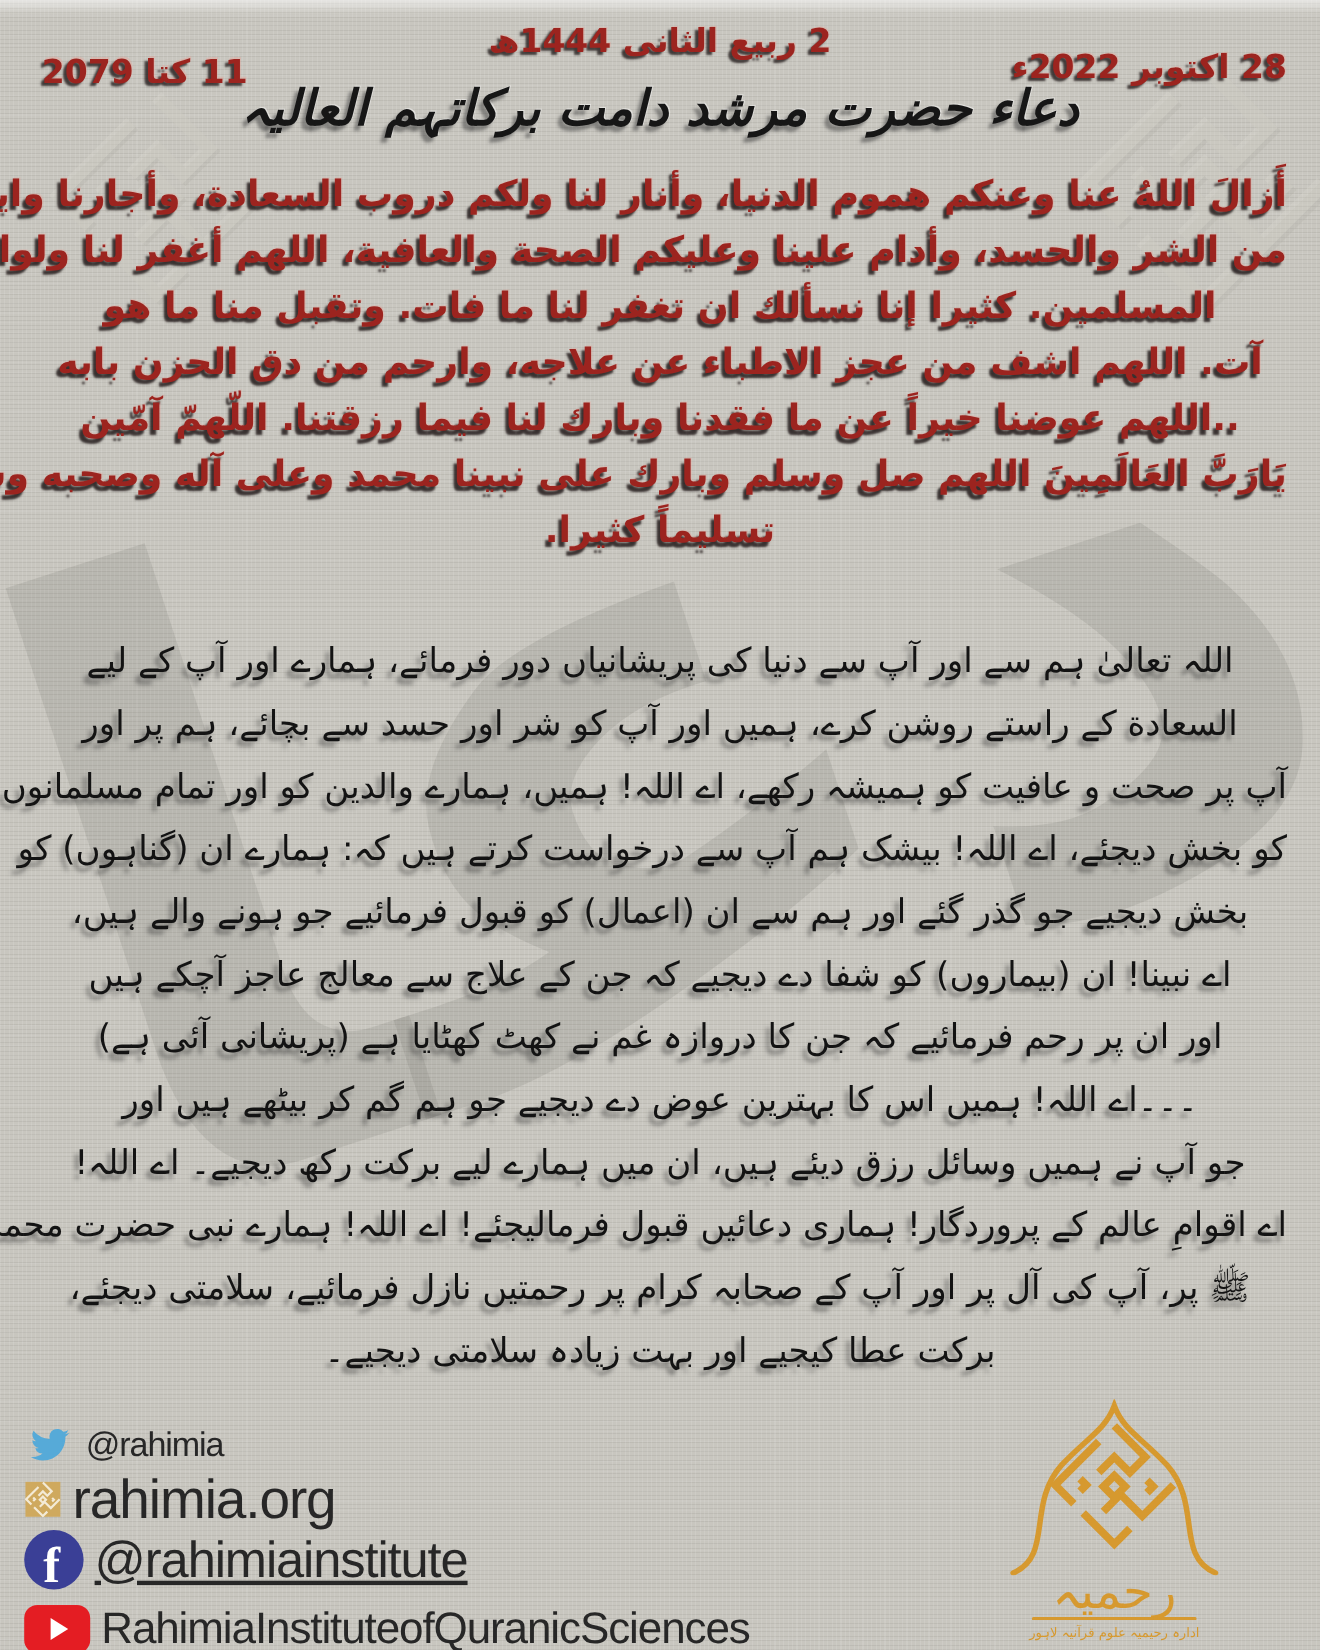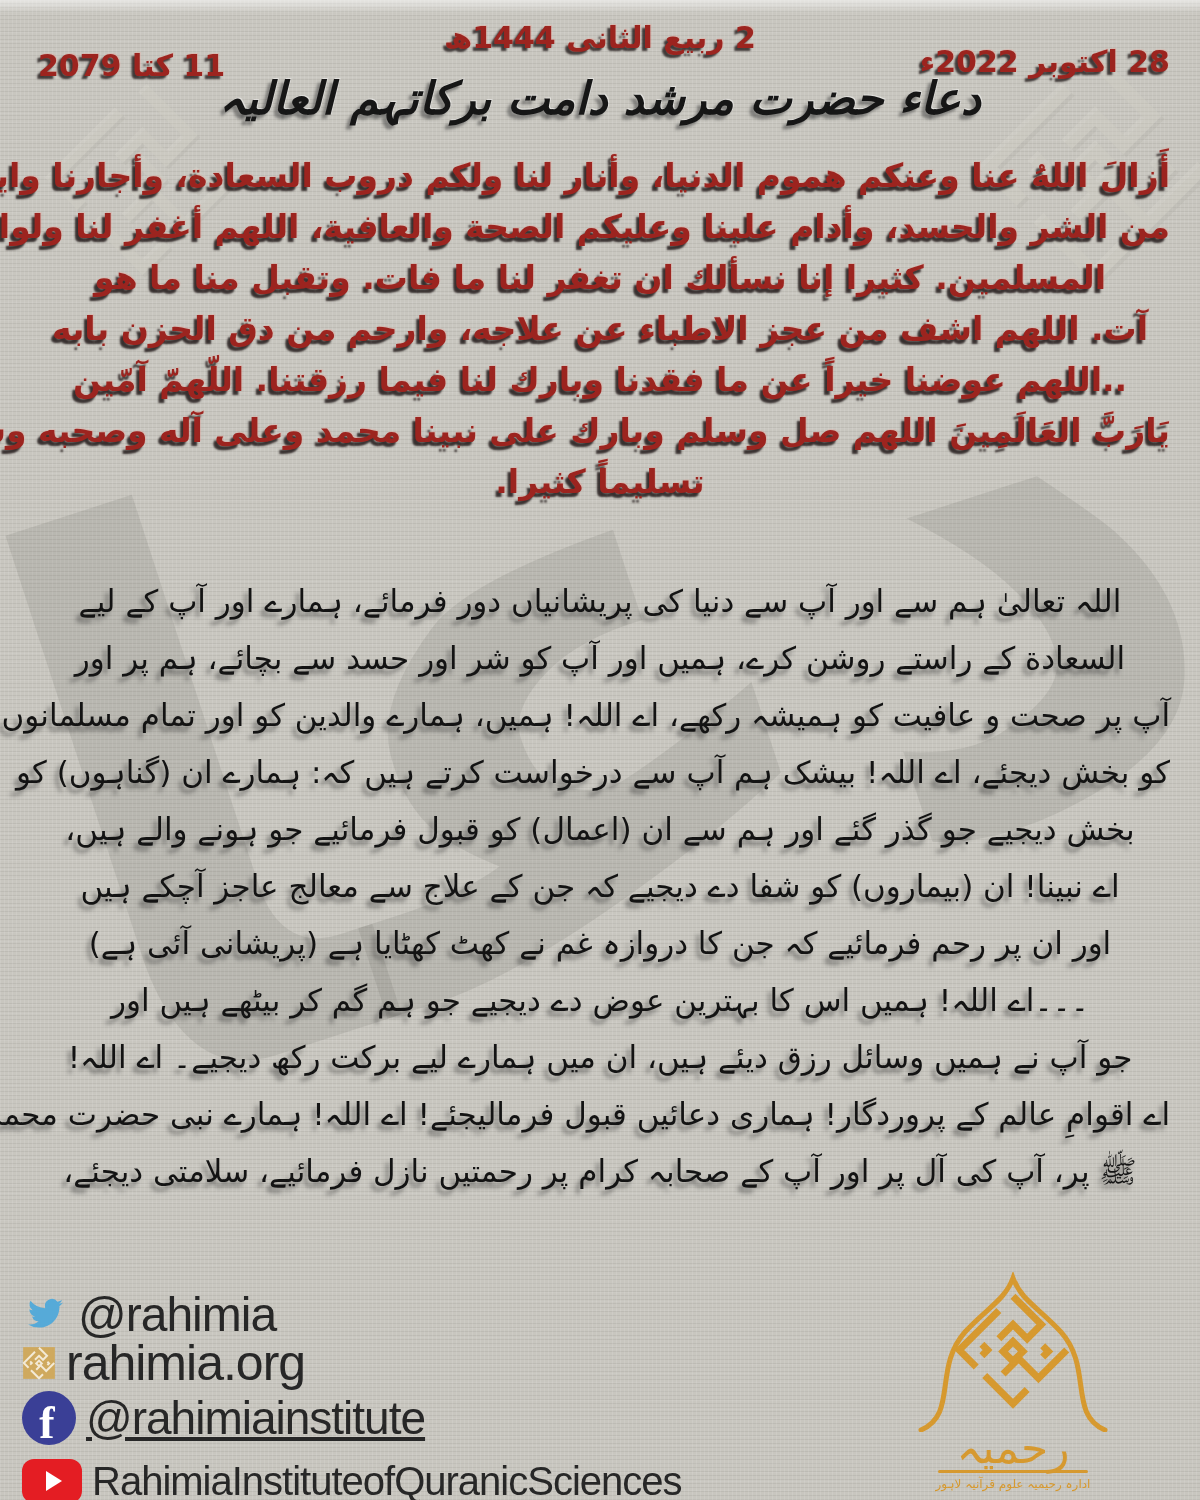--- a/index.html
+++ b/index.html
@@ -61,21 +61,21 @@
   .corner-deco{position:absolute;opacity:.45;pointer-events:none;}
   .corner-deco svg{display:block;}
   .corner-left{left:45px;top:80px;}
   .corner-right{right:-18px;top:50px;}
 
   
   .social-list{position:absolute;left:22px;top:1290px;display:flex;flex-direction:column;}
   .social-row{display:flex;align-items:center;gap:10px;font-family:"Liberation Sans", sans-serif;color:#272727;}
   .social-row .label{white-space:nowrap;letter-spacing:-1px;}
   .row-twitter{height:48px;}
-  .row-twitter .label{font-size:48px;}
+  .row-twitter .label{font-size:31px;}
   .row-web{height:50px;}
   .row-web .label{font-size:50px;}
   .row-facebook{height:60px;}
   .row-facebook .label{font-size:46px;text-decoration:underline;}
   .row-youtube{height:58px;margin-top:4px;}
   .row-youtube .label{font-size:40px;}
 
   .icon{flex:0 0 auto;display:block;}
   .fb-circle{
     width:54px;height:54px;border-radius:50%;background:#3a3f96;
@@ -161,20 +161,21 @@
     <div class="line">السعادة کے راستے روشن کرے، ہمیں اور آپ کو شر اور حسد سے بچائے، ہم پر اور</div>
     <div class="line">آپ پر صحت و عافیت کو ہمیشہ رکھے، اے اللہ! ہمیں، ہمارے والدین کو اور تمام مسلمانوں</div>
     <div class="line">کو بخش دیجئے، اے اللہ! بیشک ہم آپ سے درخواست کرتے ہیں کہ: ہمارے ان (گناہوں) کو</div>
     <div class="line">بخش دیجیے جو گذر گئے اور ہم سے ان (اعمال) کو قبول فرمائیے جو ہونے والے ہیں،</div>
     <div class="line">اے نبينا! ان (بیماروں) کو شفا دے دیجیے کہ جن کے علاج سے معالج عاجز آچکے ہیں</div>
     <div class="line">اور ان پر رحم فرمائیے کہ جن کا دروازہ غم نے کھٹ کھٹایا ہے (پریشانی آئی ہے)</div>
     <div class="line">۔۔۔اے اللہ! ہمیں اس کا بہترین عوض دے دیجیے جو ہم گم کر بیٹھے ہیں اور</div>
     <div class="line">جو آپ نے ہمیں وسائل رزق دیئے ہیں، ان میں ہمارے لیے برکت رکھ دیجیے۔ اے اللہ!</div>
     <div class="line">اے اقوامِ عالم کے پروردگار! ہماری دعائیں قبول فرمالیجئے! اے اللہ! ہمارے نبی حضرت محمد</div>
     <div class="line">ﷺ پر، آپ کی آل پر اور آپ کے صحابہ کرام پر رحمتیں نازل فرمائیے، سلامتی دیجئے،</div>
+    <div class="line">برکت عطا کیجیے اور بہت زیادہ سلامتی دیجیے۔</div>
   </section>
 
   <div class="social-list">
 
     <div class="social-row row-twitter">
       <svg class="icon" width="46" height="38" viewBox="0 0 24 24">
         <path fill="#56aad8" d="M23.4 4.8c-.8.4-1.7.7-2.6.8a4.6 4.6 0 0 0 2-2.5c-.9.5-1.9.9-2.9 1.1a4.5 4.5 0 0 0-7.8 4.1A12.9 12.9 0 0 1 2.8 3.6a4.5 4.5 0 0 0 1.4 6 4.4 4.4 0 0 1-2-.6v.1c0 2.2 1.5 4 3.6 4.4-.7.2-1.4.2-2 .1a4.5 4.5 0 0 0 4.2 3.1 9.1 9.1 0 0 1-6.7 1.9 12.8 12.8 0 0 0 6.9 2c8.3 0 12.9-6.9 12.9-12.9v-.6c.9-.6 1.6-1.4 2.3-2.3z"></path>
       </svg>
       <span class="label">@rahimia</span>
     </div>

